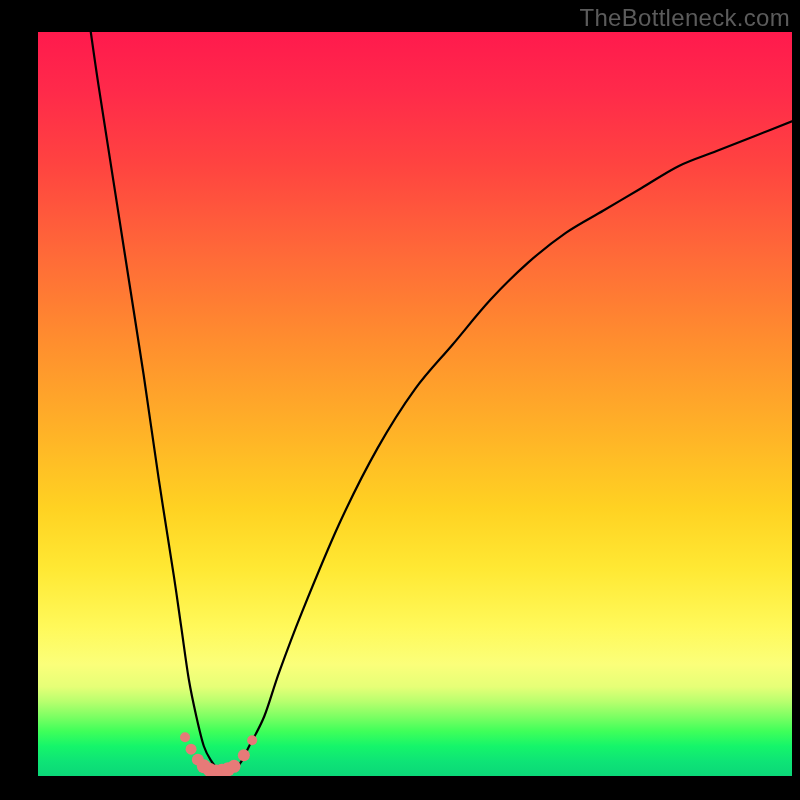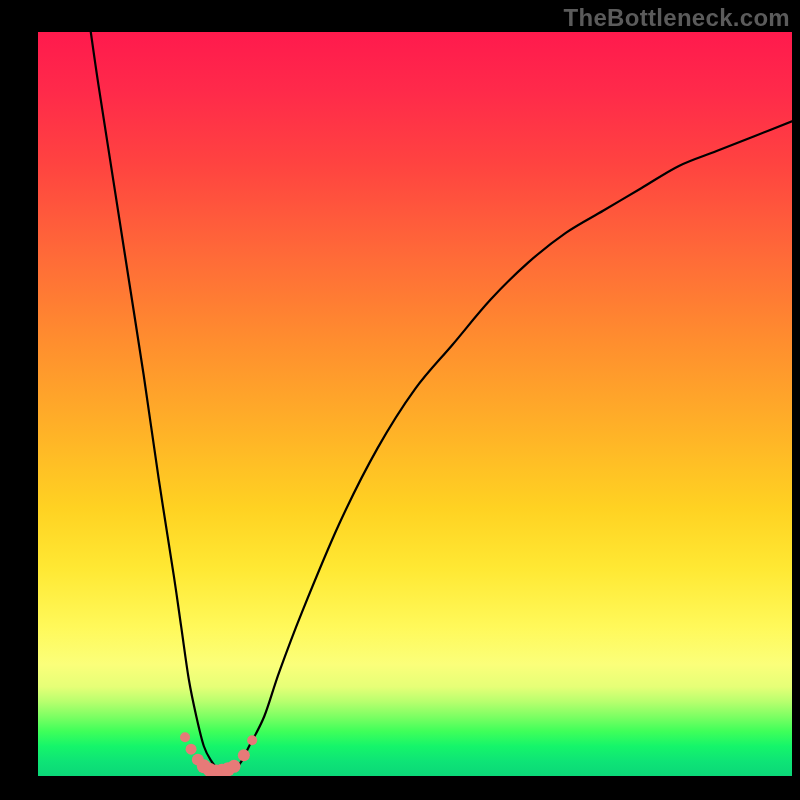--- a/index.html
+++ b/index.html
@@ -50,21 +50,21 @@
     top: 0;
     width: 754px;
     height: 744px;
   }
   .watermark {
     position: absolute;
     top: 4px;
     right: 10px;
     color: #5b5b5b;
     font-size: 24px;
-    font-weight: 700;
+    font-weight: 400;
     letter-spacing: 0.3px;
     z-index: 5;
   }
 </style>
 </head>
 <body>
 
 <div class="frame">
   <div class="plot">
     <svg class="curve" viewBox="0 0 754 744" preserveAspectRatio="none">

